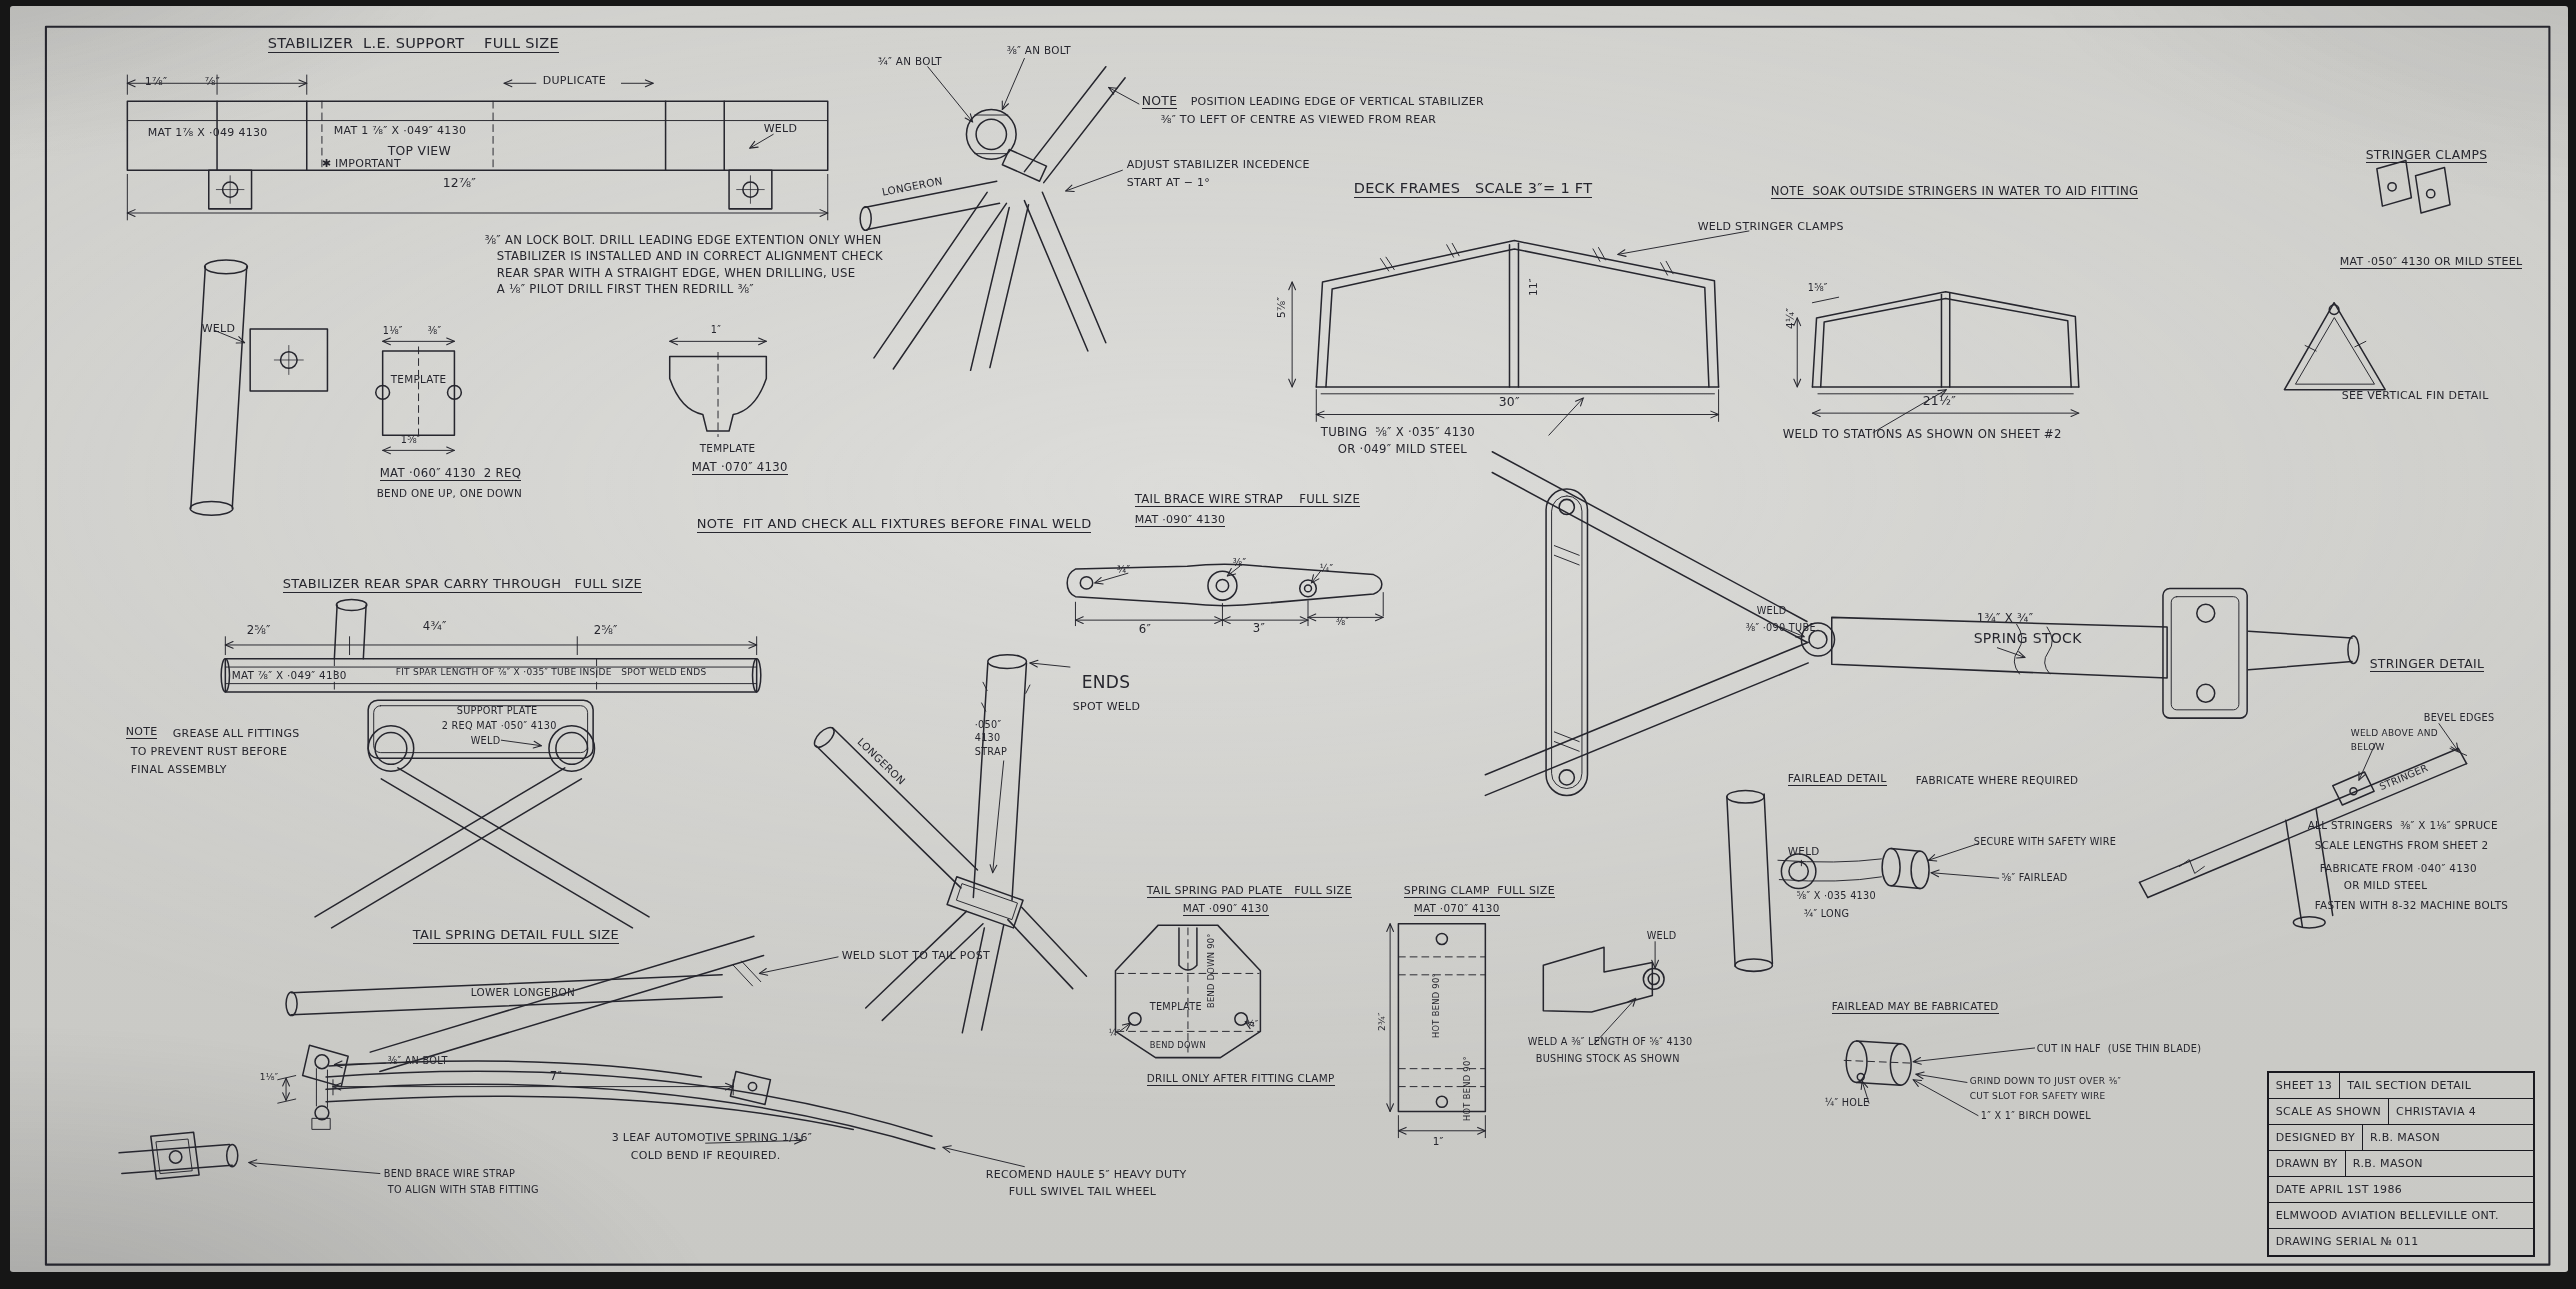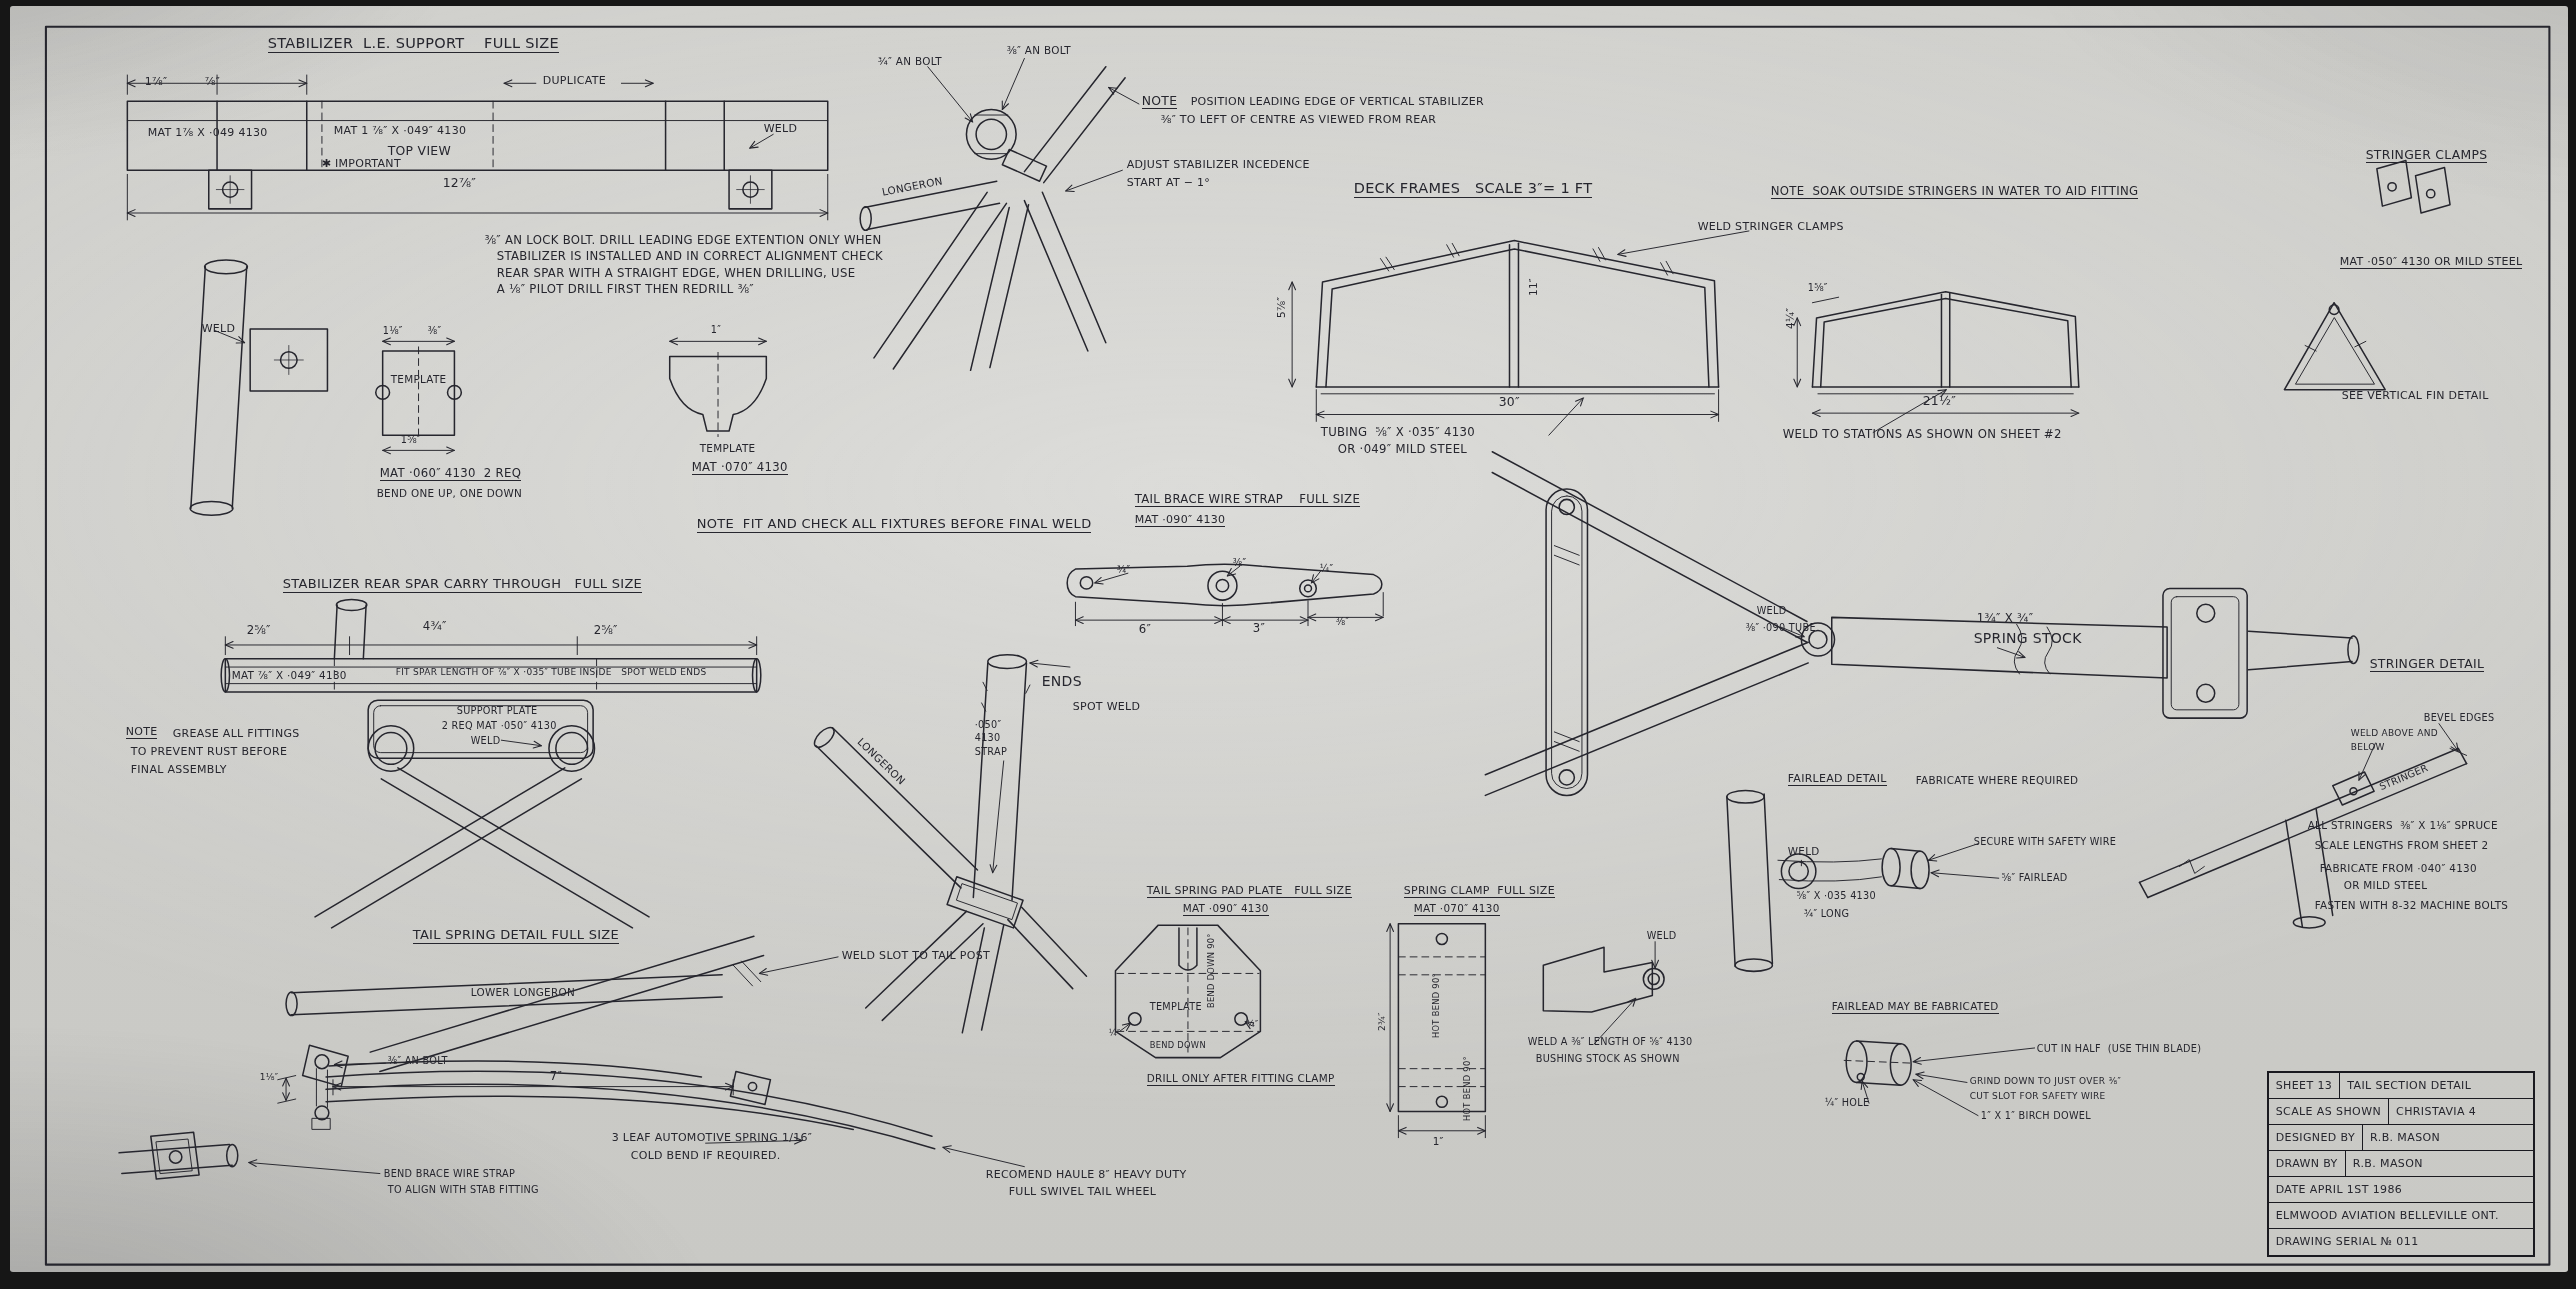--- a/index.html
+++ b/index.html
@@ -461,21 +461,21 @@
       <div class="lbl" style="left: 222px; top: 664px; font-size: 10.4px;">MAT ⅞″ X ·049″ 4130</div>
       <div class="lbl" style="left: 386px; top: 662px; font-size: 9px;">FIT SPAR LENGTH OF ⅞″ X ·035″ TUBE INSIDE   SPOT WELD ENDS</div>
       <div class="lbl" style="left: 447px; top: 700px; font-size: 9.7px;">SUPPORT PLATE</div>
       <div class="lbl" style="left: 432px; top: 715px; font-size: 9.7px;">2 REQ MAT ·050″ 4130</div>
       <div class="lbl" style="left: 461px; top: 730px; font-size: 9.7px;">WELD</div>
       <div class="lbl u" style="left: 116px; top: 720px; font-size: 11px;">NOTE</div>
       <div class="lbl" style="left: 163px; top: 722px; font-size: 11px;">GREASE ALL FITTINGS</div>
       <div class="lbl" style="left: 121px; top: 740px; font-size: 11px;">TO PREVENT RUST BEFORE</div>
       <div class="lbl" style="left: 121px; top: 758px; font-size: 11px;">FINAL ASSEMBLY</div>
       <div class="lbl" style="left: 1063px; top: 651px; font-size: 11px; margin-top: 44px;">SPOT WELD</div>
-      <div class="lbl" style="left: 1032px; top: 668px; font-size: 14px; text-align: center;">ENDS</div>
+      <div class="lbl" style="left: 1072px; top: 668px; font-size: 17px; text-align: center;">ENDS</div>
       <div class="lbl" style="left: 965px; top: 714px; font-size: 9.7px;">·050″</div>
       <div class="lbl" style="left: 965px; top: 727px; font-size: 9.7px;">4130</div>
       <div class="lbl" style="left: 965px; top: 741px; font-size: 9.7px;">STRAP</div>
       <div class="lbl" style="left: 853px; top: 730px; font-size: 10.4px; transform: rotate(44deg);">LONGERON</div>
       <div class="lbl" style="left: 1747px; top: 600px; font-size: 9.7px;">WELD</div>
       <div class="lbl" style="left: 1736px; top: 617px; font-size: 9.7px;">⅜″ ·090 TUBE</div>
       <div class="lbl" style="left: 1967px; top: 606px; font-size: 11.7px;">1¾″ X ¾″</div>
       <div class="lbl" style="left: 1964px; top: 625px; font-size: 14px;">SPRING STOCK</div>
       <div class="lbl u" style="left: 2360px; top: 651px; font-size: 12.4px;">STRINGER DETAIL</div>
       <div class="lbl" style="left: 2414px; top: 707px; font-size: 9.7px;">BEVEL EDGES</div>
@@ -497,21 +497,21 @@
       <div class="lbl u" style="left: 403px; top: 922px; font-size: 13px;">TAIL SPRING DETAIL FULL SIZE</div>
       <div class="lbl" style="left: 832px; top: 944px; font-size: 11px;">WELD SLOT TO TAIL POST</div>
       <div class="lbl" style="left: 461px; top: 981px; font-size: 10.4px;">LOWER LONGERON</div>
       <div class="lbl" style="left: 378px; top: 1050px; font-size: 9.7px;">⅜″ AN BOLT</div>
       <div class="lbl" style="left: 540px; top: 1064px; font-size: 11.7px;">7″</div>
       <div class="lbl" style="left: 250px; top: 1067px; font-size: 9px;">1⅛″</div>
       <div class="lbl" style="left: 602px; top: 1126px; font-size: 11px;">3 LEAF AUTOMOTIVE SPRING 1/16″</div>
       <div class="lbl" style="left: 621px; top: 1144px; font-size: 11px;">COLD BEND IF REQUIRED.</div>
       <div class="lbl" style="left: 374px; top: 1163px; font-size: 9.7px;">BEND BRACE WIRE STRAP</div>
       <div class="lbl" style="left: 378px; top: 1179px; font-size: 9.7px;">TO ALIGN WITH STAB FITTING</div>
-      <div class="lbl" style="left: 976px; top: 1163px; font-size: 11px;">RECOMEND HAULE 8″ HEAVY DUTY</div>
+      <div class="lbl" style="left: 976px; top: 1163px; font-size: 11px;">RECOMEND HAULE 5″ HEAVY DUTY</div>
       <div class="lbl" style="left: 999px; top: 1180px; font-size: 11px;">FULL SWIVEL TAIL WHEEL</div>
       <div class="lbl u" style="left: 1137px; top: 879px; font-size: 11px;">TAIL SPRING PAD PLATE   FULL SIZE</div>
       <div class="lbl u" style="left: 1173px; top: 897px; font-size: 10.4px;">MAT ·090″ 4130</div>
       <div class="lbl" style="left: 1197px; top: 1002px; font-size: 8.3px; transform: rotate(-90deg);">BEND DOWN 90°</div>
       <div class="lbl" style="left: 1140px; top: 996px; font-size: 9.7px;">TEMPLATE</div>
       <div class="lbl" style="left: 1140px; top: 1035px; font-size: 8.3px;">BEND DOWN</div>
       <div class="lbl" style="left: 1099px; top: 1023px; font-size: 8.3px;">¼″</div>
       <div class="lbl" style="left: 1237px; top: 1014px; font-size: 8.3px;">¼″</div>
       <div class="lbl u" style="left: 1137px; top: 1067px; font-size: 10.4px;">DRILL ONLY AFTER FITTING CLAMP</div>
       <div class="lbl u" style="left: 1394px; top: 879px; font-size: 11px;">SPRING CLAMP  FULL SIZE</div>

